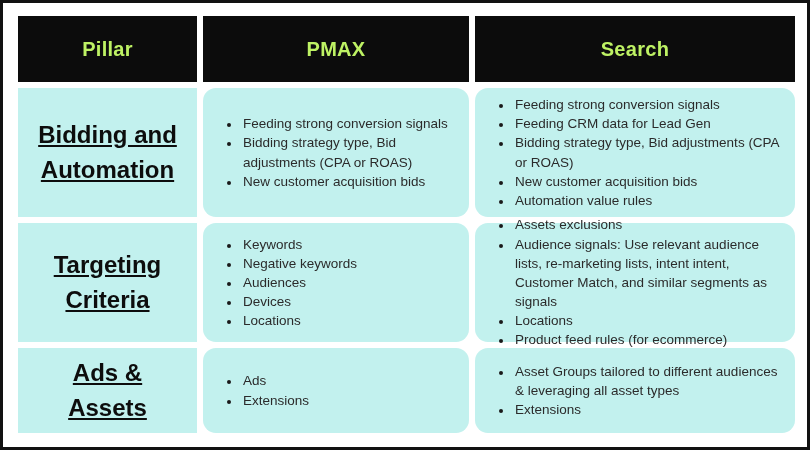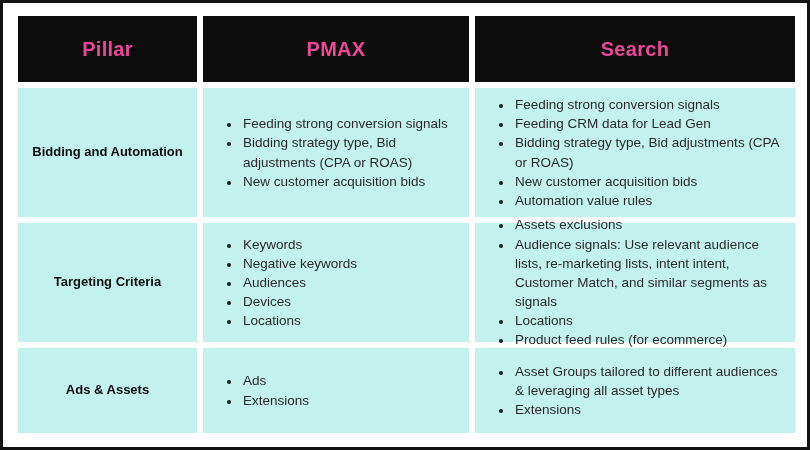--- a/index.html
+++ b/index.html
@@ -17,38 +17,40 @@
   .table {
     display: grid;
     grid-template-columns: 179px 266px 320px;
     grid-template-rows: 66px 129px 119px 85px;
     gap: 6px;
     width: 100%; height: 100%;
   }
   .cell { width: 100%; height: 100%; }
   .header-cell {
     background: #0c0c0c;
-    color: #ec4899;
+    color: #bef264;
     display: flex; align-items: center; justify-content: center;
     font-weight: 700;
     font-size: 20px;
     letter-spacing: 0.3px;
   }
   .body-cell {
     background: #c2f1ee;
+    border-radius: 13px;
   }
   .pillar-cell {
     background: #c2f1ee;
     display: flex; align-items: center; justify-content: center;
     text-align: center;
     font-weight: 700;
-    font-size: 13px;
+    font-size: 24px;
     color: #0d0d0d;
     line-height: 1.45;
     padding: 18px 14px;
+    text-decoration: underline;
   }
   .list-cell {
     display: flex; flex-direction: column; justify-content: center;
     padding: 10px 10px 10px 14px;
   }
   .list-cell ul {
     margin: 0;
     padding-left: 24px;
     list-style-type: disc;
   }

